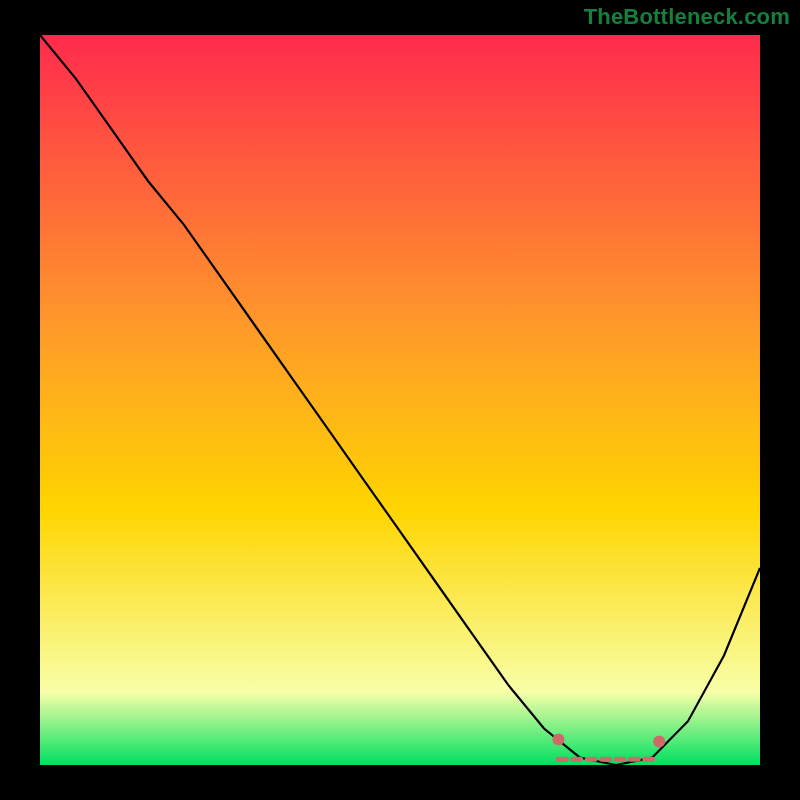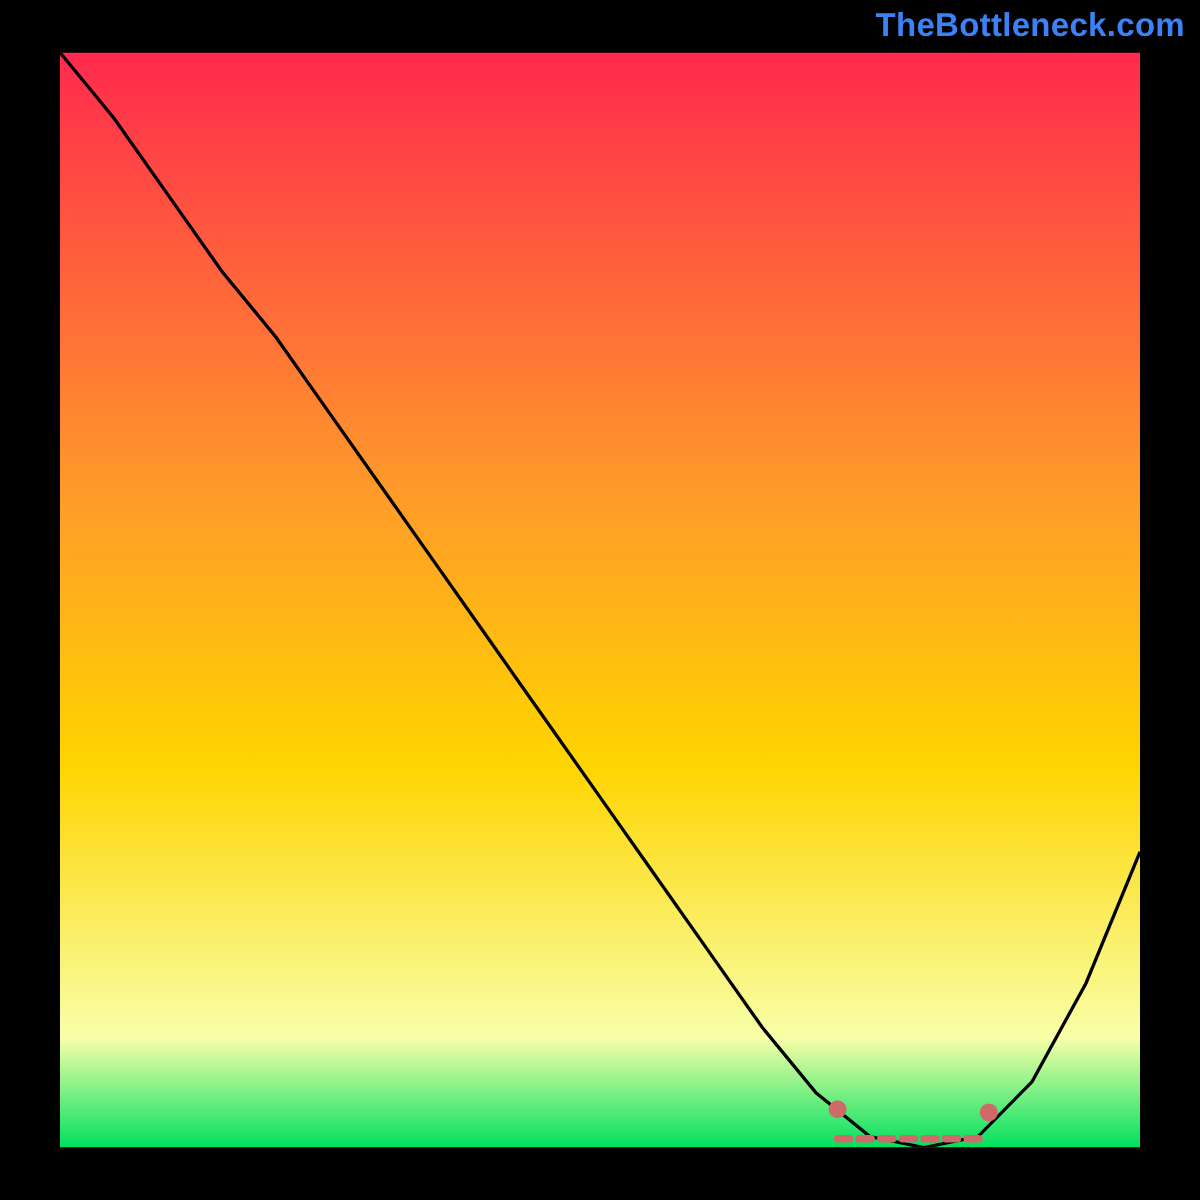--- a/index.html
+++ b/index.html
@@ -14,21 +14,21 @@
   .outer {
     position: relative;
     width: 800px;
     height: 800px;
     background: #000;
   }
   .watermark {
     position: absolute;
     top: 4px;
     right: 10px;
-    color: #3b82f6;
+    color: #15803d;
     font-size: 22px;
     font-weight: 600;
     letter-spacing: 0.2px;
   }
   .plot {
     position: absolute;
     left: 40px;
     top: 35px;
     width: 720px;
     height: 730px;

